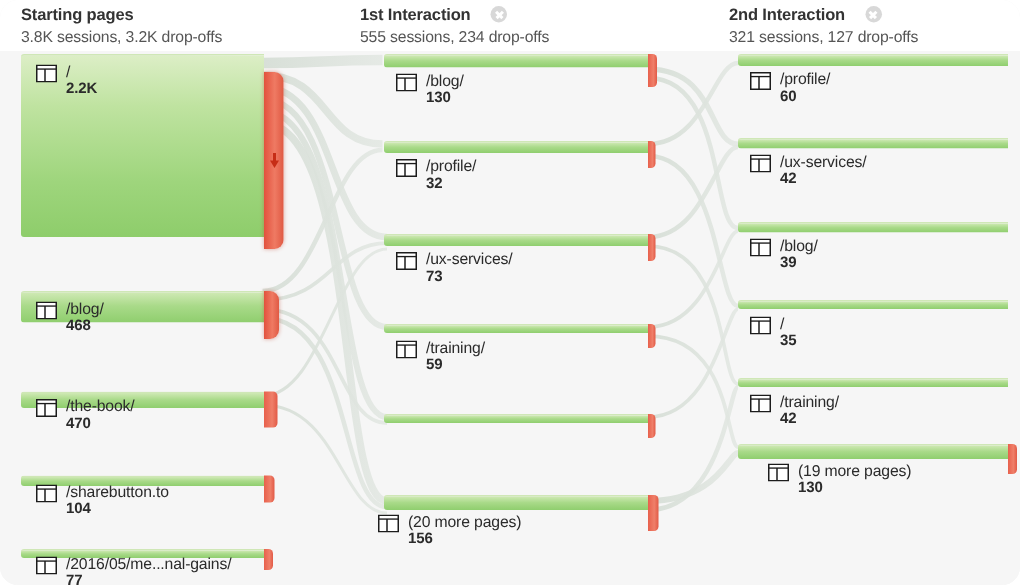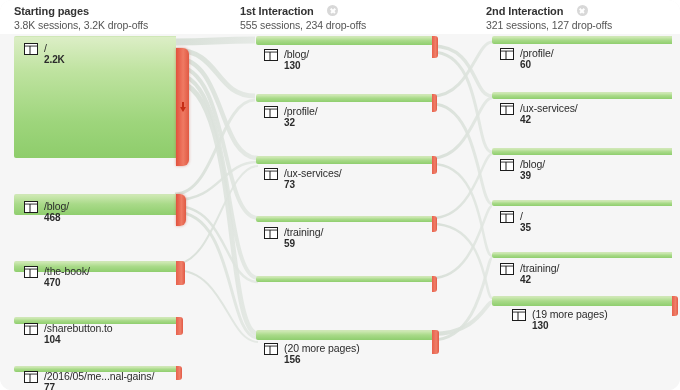--- a/index.html
+++ b/index.html
@@ -401,21 +401,21 @@
     <div class="dropoff slim" style="left:432px; top:182px; width:5px; height:16px;"></div>
 
     <div class="node" style="left:256px; top:242px; width:176px; height:6px;">
       <div class="node-band thin" style="width:176px; height:6px;"></div>
     </div>
     <div class="dropoff slim" style="left:432px; top:242px; width:5px; height:16px;"></div>
 
     <div class="node" style="left:256px; top:296px; width:176px; height:10px;">
       <div class="node-band thin" style="width:176px; height:10px;"></div>
     </div>
-    <div class="node-label-box" style="left:264px; top:308px;">
+    <div class="node-label-box" style="left:252px; top:308px;">
       <svg class="page-icon" viewBox="0 0 14 12">
         <rect x="0" y="0" width="14" height="12" fill="#1c1c1c"></rect>
         <rect x="1" y="3.5" width="4.5" height="7.5" fill="#ffffff"></rect>
         <rect x="6.5" y="3.5" width="6.5" height="7.5" fill="#ffffff"></rect>
         <rect x="1" y="1" width="12" height="1.6" fill="#ffffff"></rect>
       </svg>
       <span class="node-text">
         <span class="nm">(20 more pages)</span>
         <span class="ct">156</span>
       </span>

